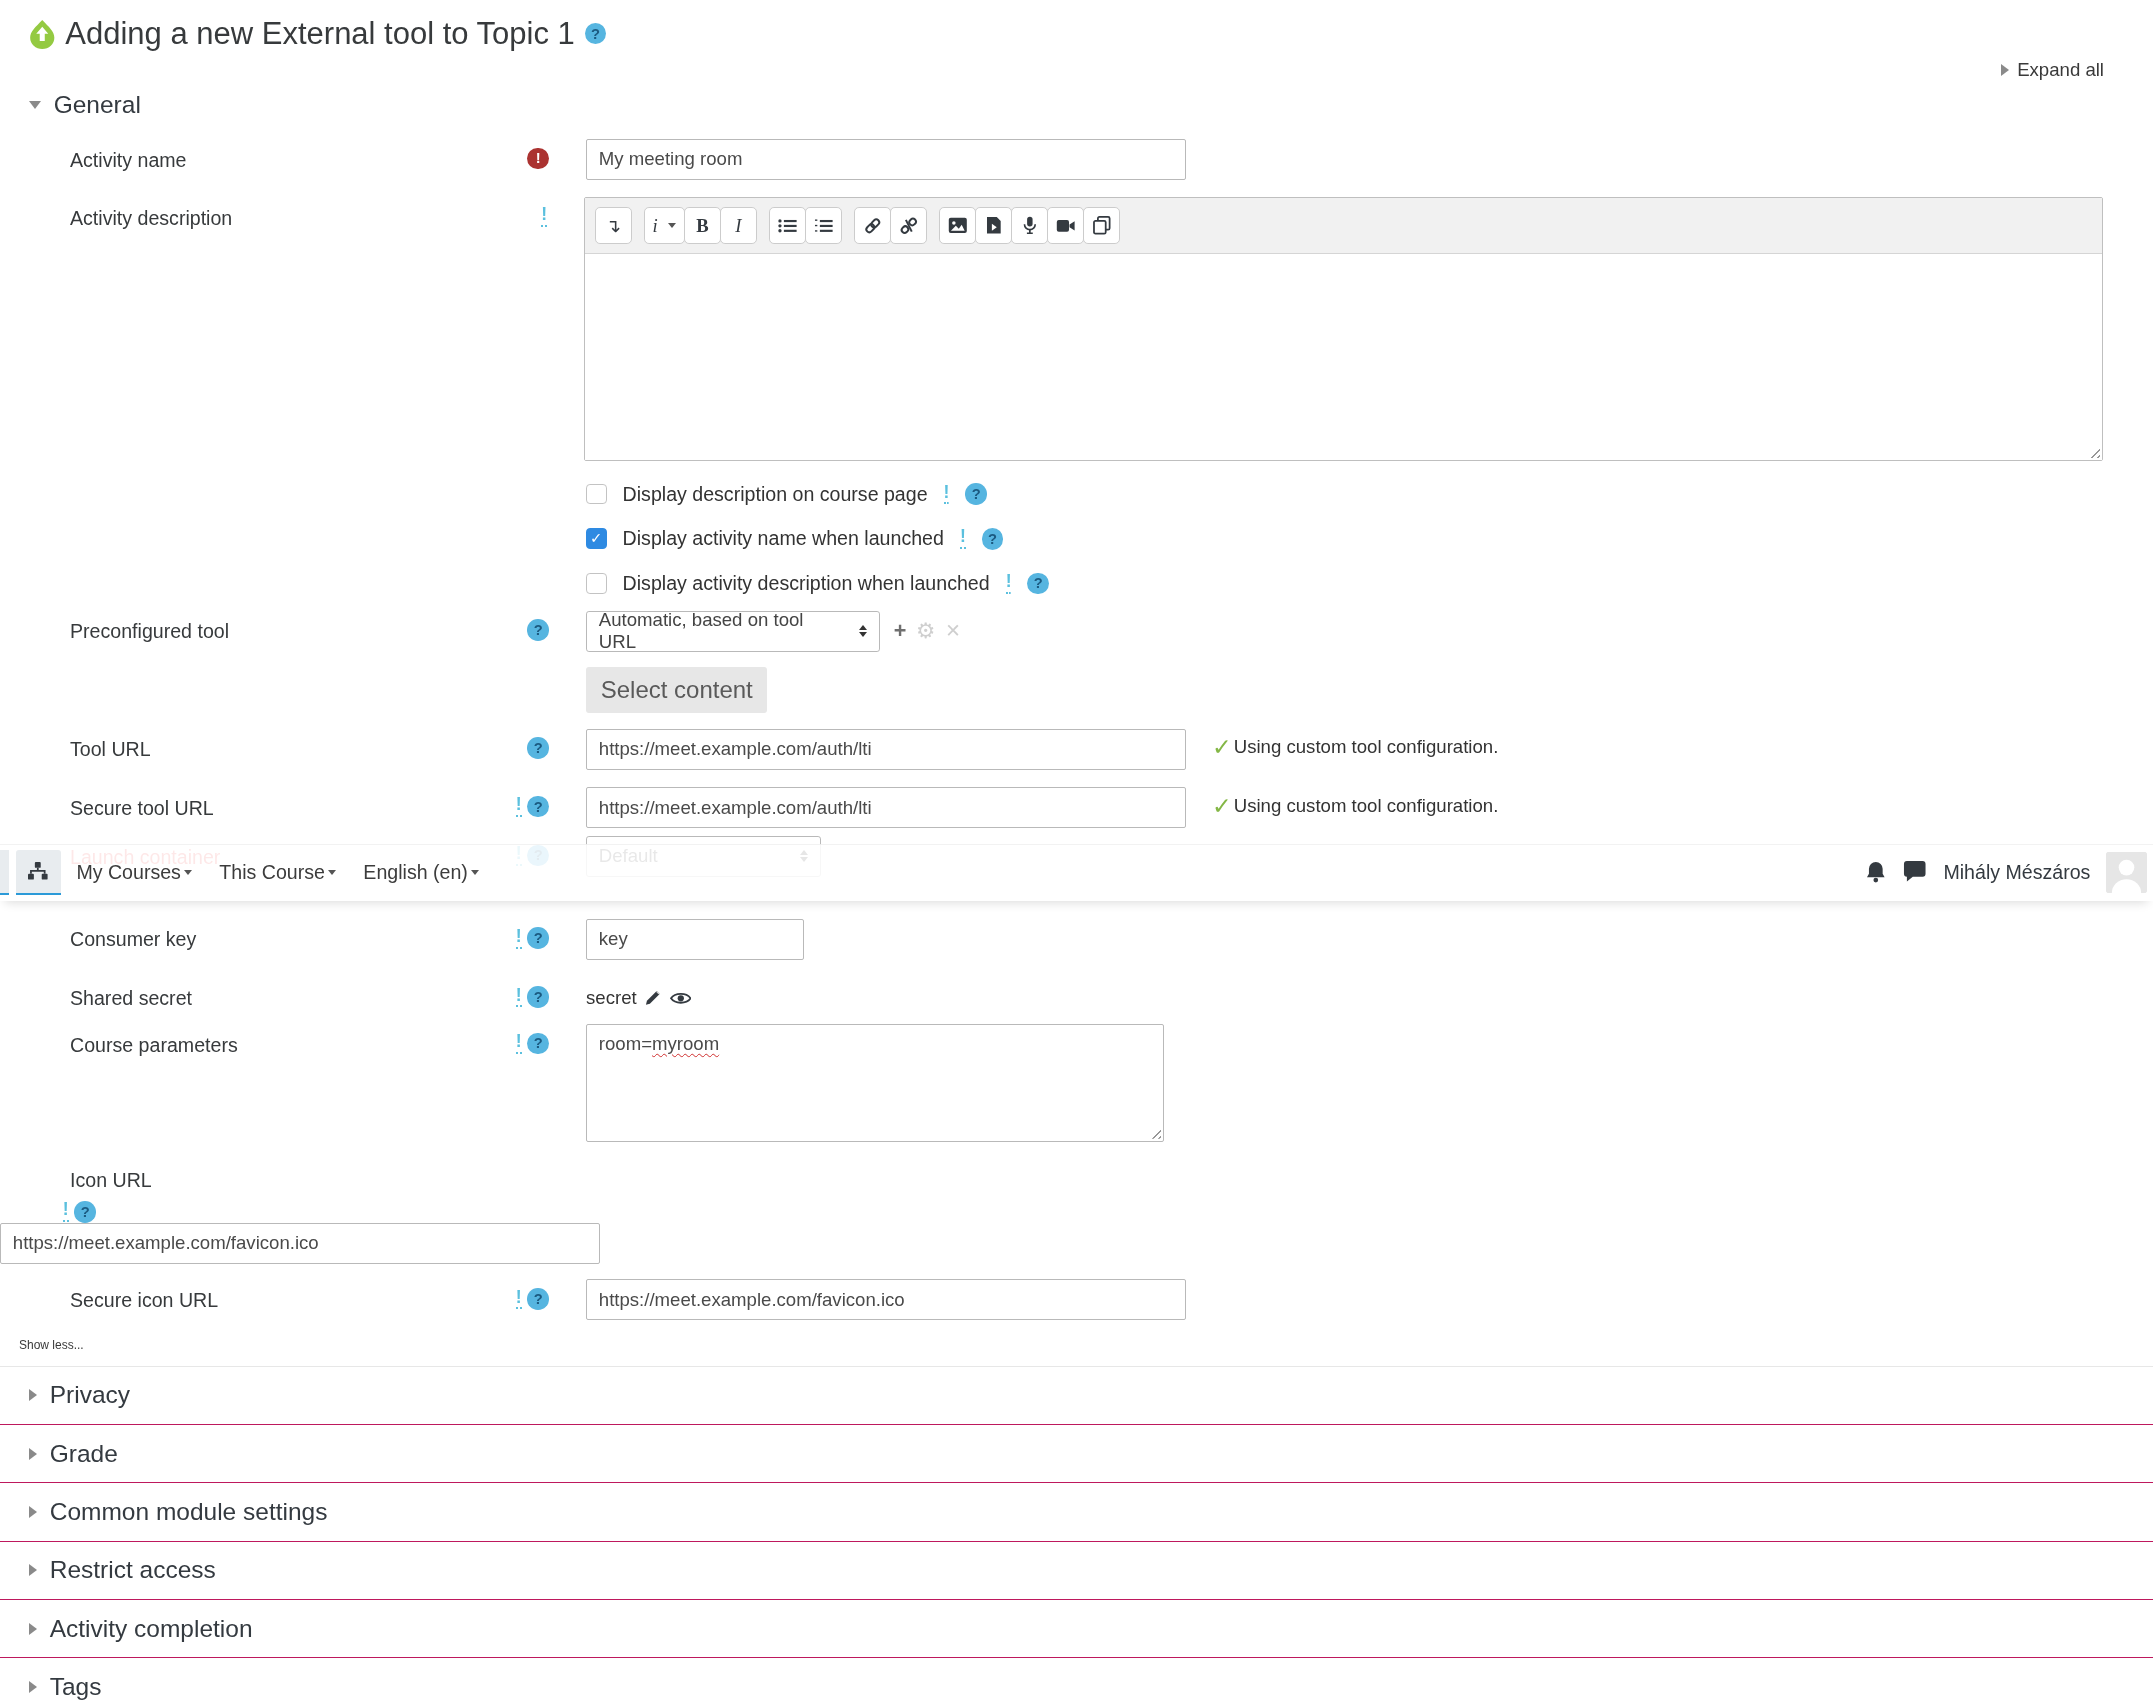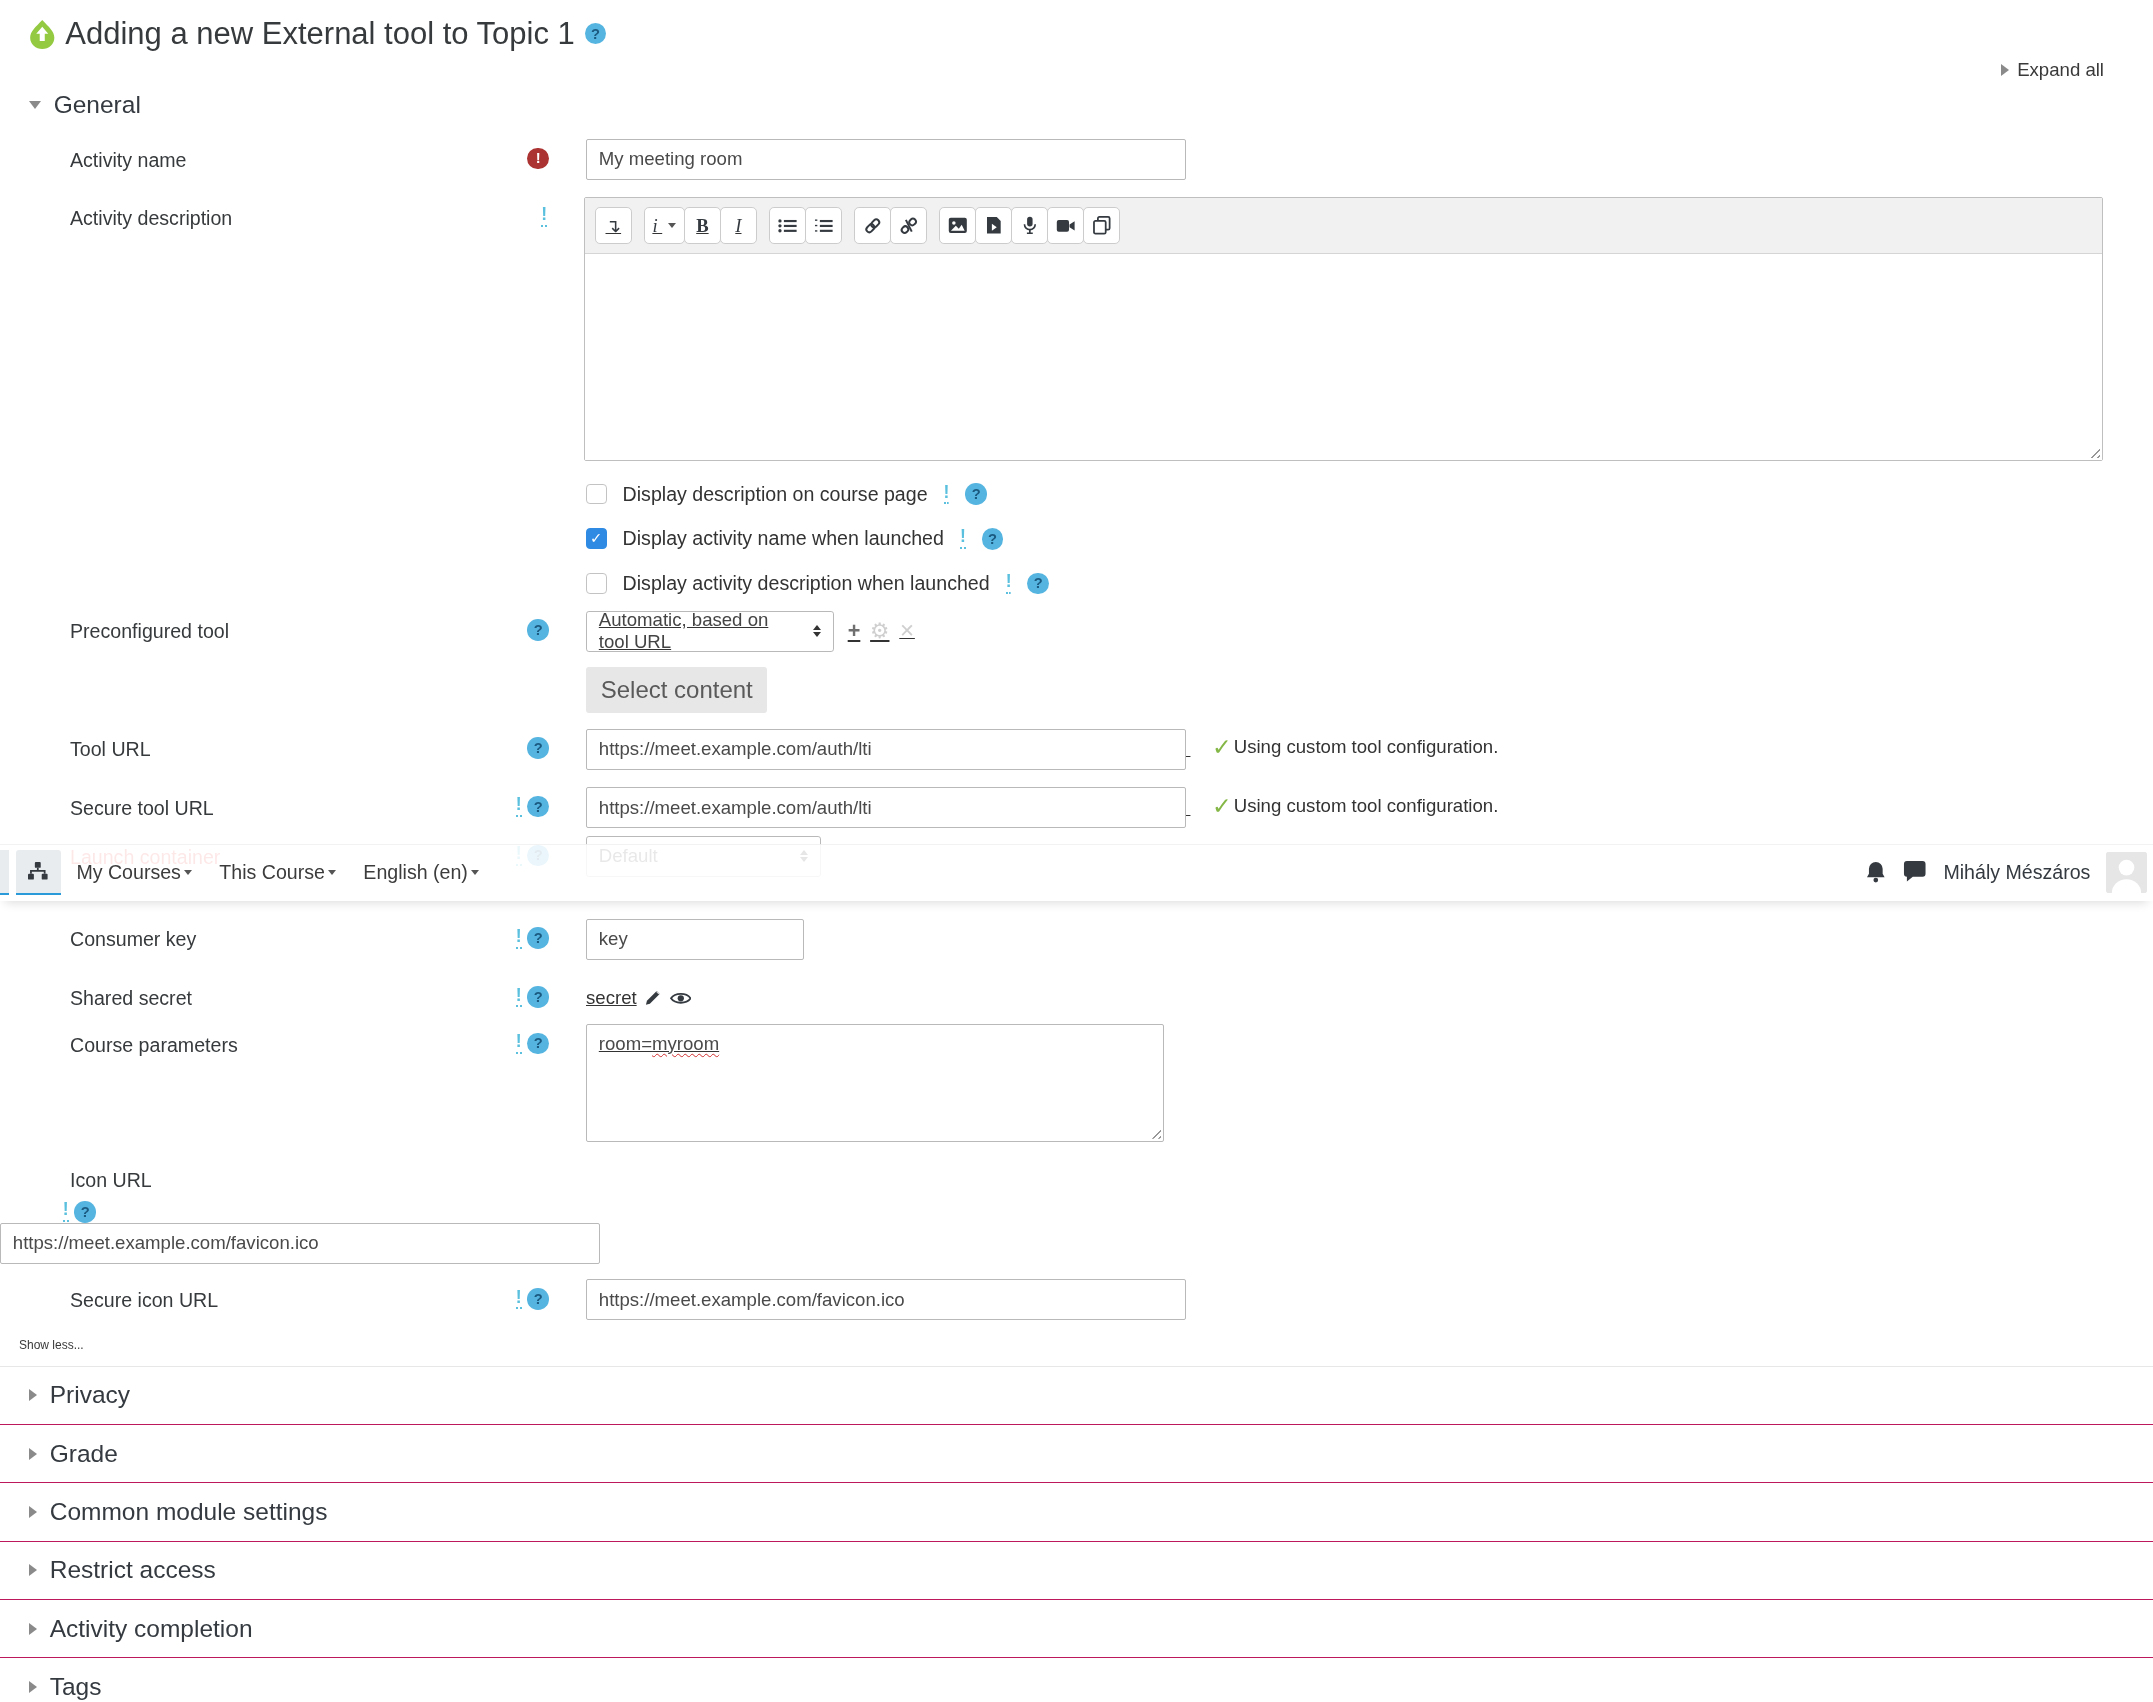--- a/index.html
+++ b/index.html
@@ -16,21 +16,21 @@
   .sec-head { display:flex; align-items:center; gap:12.7px; padding-left:29px; margin:9.8px 0 19.6px; }
   .sec-head h3 { font-size:24.5px; font-weight:400; color:#343a40; }
   .caret-r { width:0; height:0; border-top:6.9px solid transparent; border-bottom:6.9px solid transparent; border-left:8.8px solid #8a8a8a; }
   .caret-d { width:0; height:0; border-left:6.9px solid transparent; border-right:6.9px solid transparent; border-top:8.8px solid #8a8a8a; }
 
   
   .frow { display:flex; align-items:flex-start; margin-bottom:17.6px; }
   .flabel { width:453px; padding-left:70px; padding-top:9.8px; font-size:19.6px; color:#373a3c; }
   .ficons { width:133px; display:flex; justify-content:flex-end; align-items:center;
     gap:5.9px; padding-right:37px; padding-top:8.8px; }
-  .fctrl { flex:1; padding-right:50px;text-decoration:underline; }
+  .fctrl { flex:1; padding-right:50px; }
 
   .help { width:21.6px; height:21.6px; border-radius:50%; background:#56b5e0; color:#1b5a80;
     font-size:14.7px; font-weight:bold; display:inline-flex; align-items:center; justify-content:center; cursor:pointer; }
   .adv { color:#5bc0de; font-weight:bold; font-size:17.6px; border-bottom:2px dotted #5bc0de; line-height:1; padding-bottom:1px; }
   .req { width:21.6px; height:21.6px; border-radius:50%; background:#ab3331; color:#fff;
     font-size:14.7px; font-weight:bold; display:inline-flex; align-items:center; justify-content:center; }
 
   input[type=text], .txtarea { border:1px solid #b9b9b9; border-radius:2px; font-size:18.6px;
     color:#4a4a4a; padding:7.8px 11.8px; font-family:inherit; background:#fff; }
   .inp-lg { width:600px; height:41px; }
@@ -256,21 +256,21 @@
     <span class="help">?</span>
   </div>
 
   <div class="frow" style="margin-bottom:15.7px;">
     <div class="flabel">Preconfigured tool</div>
     <div class="ficons">
         <span class="help">?</span>
       </div>
     <div class="fctrl">
       <div style="display:flex; align-items:center;">
-        <span class="sel" style="width:248px;justify-content:center;">
+        <span class="sel" style="width:294px;justify-content:center;">
           <span>Automatic, based on tool URL</span>
           <span class="updown">
               <i class="u"></i>
               <i class="d"></i>
             </span>
         </span>
         <span class="toolbtns">
           <span class="plus">+</span>
           <span class="dim">⚙</span>
           <span class="dim" style="font-size:18.6px;font-weight:bold;">✕</span>

